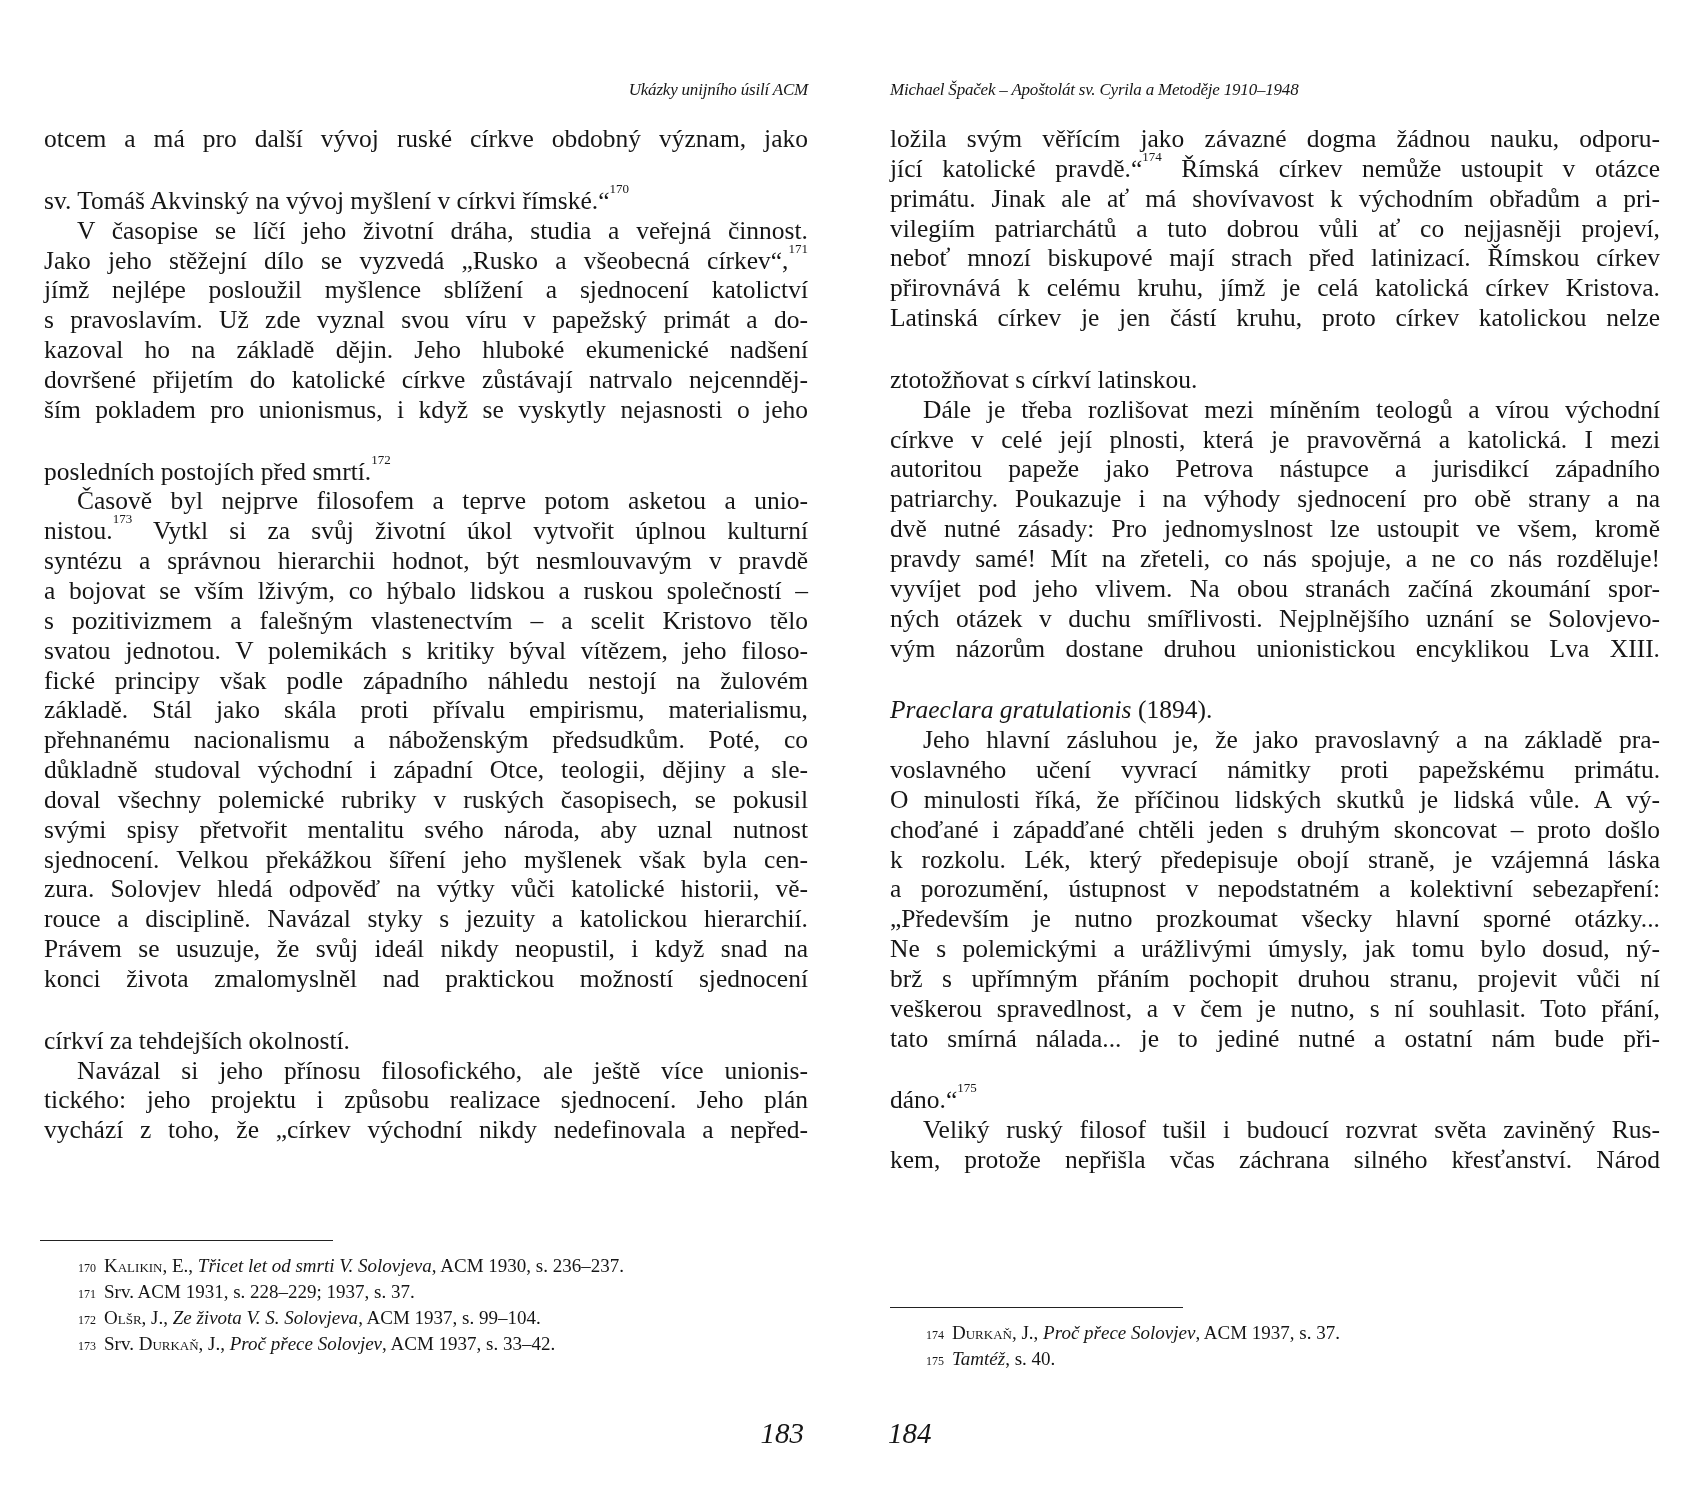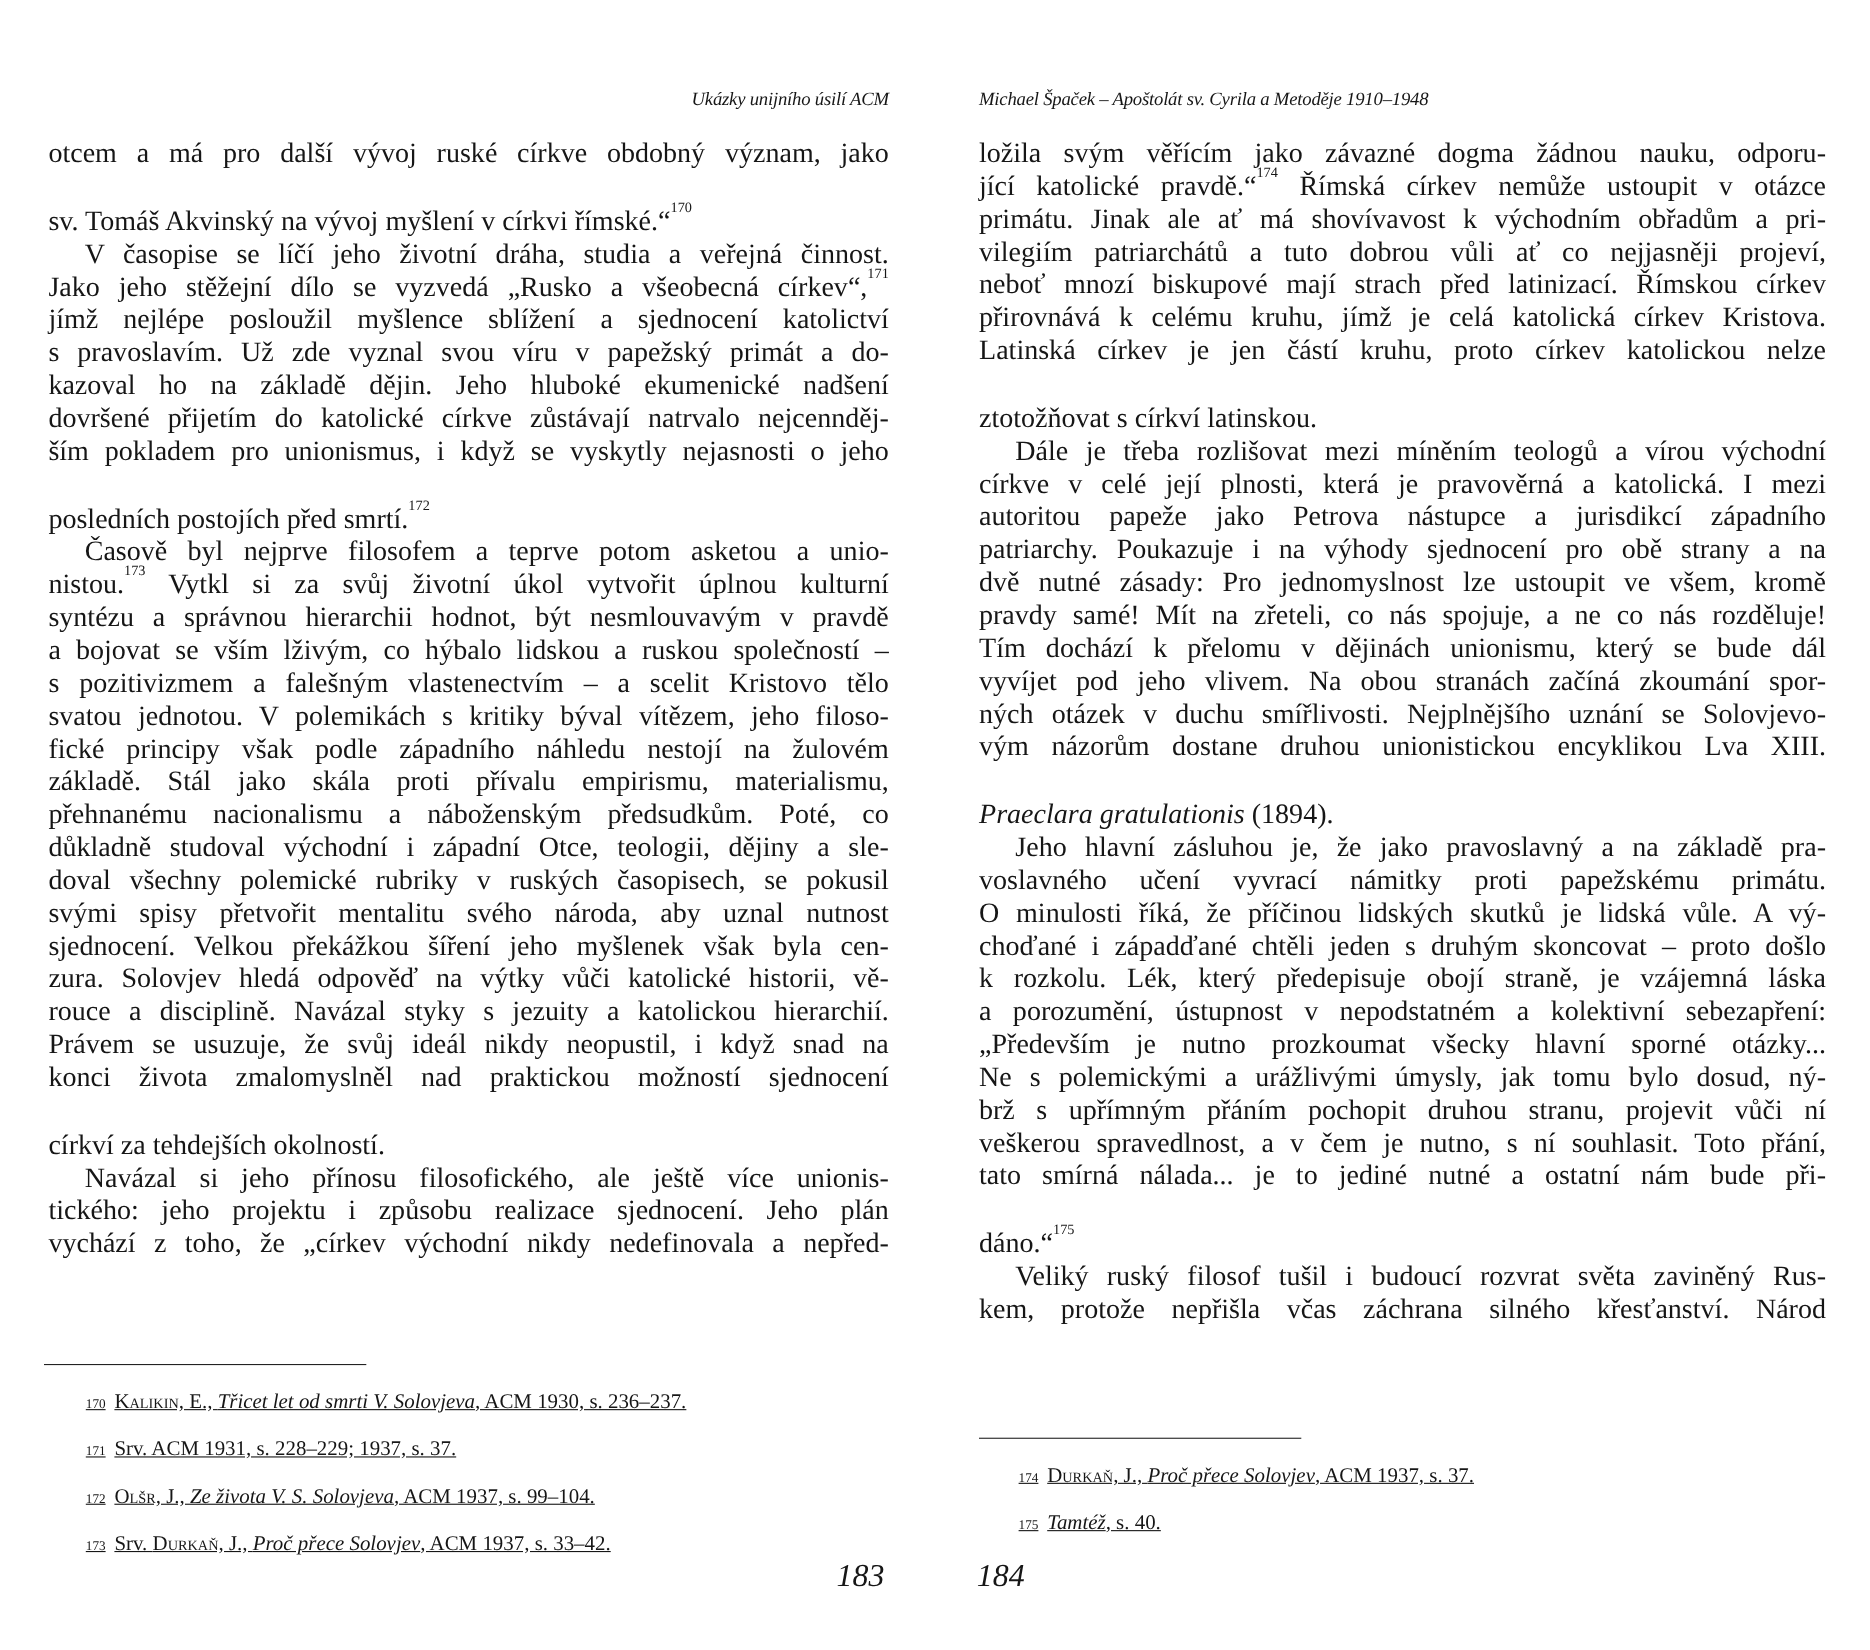--- a/index.html
+++ b/index.html
@@ -16,21 +16,21 @@
           text-align:justify; text-align-last:justify; overflow:visible; }
   .line.last { text-align-last:left;margin-top:32px; }
   .line.indent { padding-left:33px; }
   sup { font-size:13px; vertical-align:top; position:relative; top:-4px; line-height:1; }
   .rule { position:absolute; height:1px; background:#222; width:293px; left:-4px; }
   #left-page .rule { top:1240px; }
   #right-page .rule { top:1307px; left:0; }
   .footnotes { position:absolute; left:34px; right:0; }
   #left-page .footnotes { top:1253px; }
   #right-page .footnotes { top:1320px; left:36px; }
-  .fn { display:block; font-size:19px; line-height:43px; white-space:nowrap;text-decoration:underline; }
+  .fn { display:block; font-size:19px; line-height:26px; white-space:nowrap; }
   .fn .num { font-size:12px; vertical-align:top; position:relative; top:2px; margin-right:8px; }
   .sc { font-variant:small-caps; }
   .it { font-style:italic; }
   .folio { position:absolute; top:1416px; font-style:italic; font-size:29px; line-height:34px; }
   #left-page .folio { right:4px; }
   #right-page .folio { left:-2px; }
 </style>
 </head>
 <body>
 
@@ -89,21 +89,20 @@
       <span class="line"><span>neboť mnozí biskupové mají strach před latinizací. Římskou církev</span></span>
       <span class="line"><span>přirovnává k celému kruhu, jímž je celá katolická církev Kristova.</span></span>
       <span class="line"><span>Latinská církev je jen částí kruhu, proto církev katolickou nelze</span></span>
       <span class="line last"><span>ztotožňovat s církví latinskou.</span></span>
       <span class="line indent"><span>Dále je třeba rozlišovat mezi míněním teologů a vírou východní</span></span>
       <span class="line"><span>církve v celé její plnosti, která je pravověrná a katolická. I mezi</span></span>
       <span class="line"><span>autoritou papeže jako Petrova nástupce a jurisdikcí západního</span></span>
       <span class="line"><span>patriarchy. Poukazuje i na výhody sjednocení pro obě strany a na</span></span>
       <span class="line"><span>dvě nutné zásady: Pro jednomyslnost lze ustoupit ve všem, kromě</span></span>
       <span class="line"><span>pravdy samé! Mít na zřeteli, co nás spojuje, a ne co nás rozděluje!</span></span>
-      <span class="line"><span>Tím dochází k přelomu v dějinách unionismu, který se bude dál</span></span>
       <span class="line"><span>vyvíjet pod jeho vlivem. Na obou stranách začíná zkoumání spor-</span></span>
       <span class="line"><span>ných otázek v duchu smířlivosti. Nejplnějšího uznání se Solovjevo-</span></span>
       <span class="line"><span>vým názorům dostane druhou unionistickou encyklikou Lva XIII.</span></span>
       <span class="line last"><span class="it">Praeclara gratulationis</span><span> (1894).</span></span>
       <span class="line indent"><span>Jeho hlavní zásluhou je, že jako pravoslavný a na základě pra-</span></span>
       <span class="line"><span>voslavného učení vyvrací námitky proti papežskému primátu.</span></span>
       <span class="line"><span>O minulosti říká, že příčinou lidských skutků je lidská vůle. A vý-</span></span>
       <span class="line"><span>choďané i západďané chtěli jeden s druhým skoncovat – proto došlo</span></span>
       <span class="line"><span>k rozkolu. Lék, který předepisuje obojí straně, je vzájemná láska</span></span>
       <span class="line"><span>a porozumění, ústupnost v nepodstatném a kolektivní sebezapření:</span></span>

